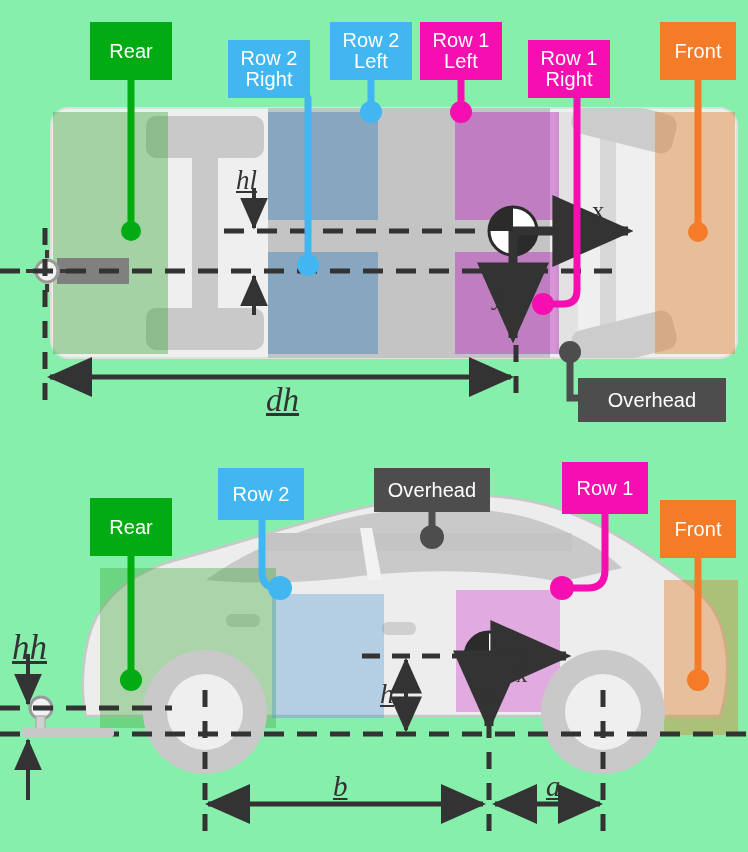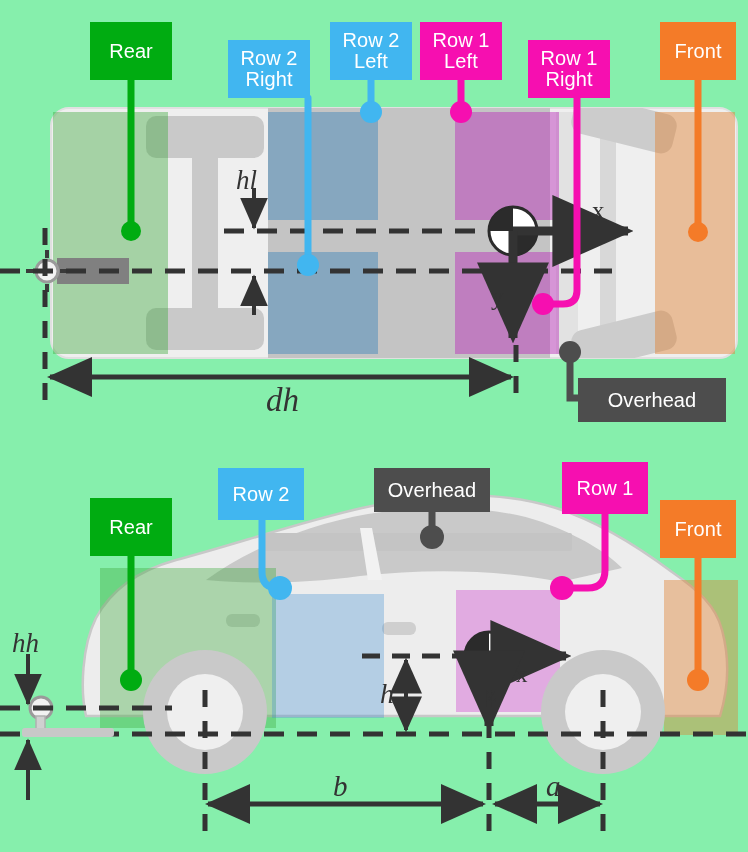--- a/index.html
+++ b/index.html
@@ -3,21 +3,21 @@
 <meta charset="utf-8">
 <style>
   html,body{margin:0;padding:0;background:#ffffff;}
   body{width:748px;height:852px;font-family:"Liberation Sans",sans-serif;overflow:hidden;}
   #stage{position:relative;width:748px;height:852px;background:#86efac;padding-left:37px;}
   svg.layer{position:absolute;left:0;top:0;width:748px;height:852px;}
   .lbl{position:absolute;box-sizing:border-box;display:flex;align-items:center;justify-content:center;
        color:#ffffff;font-family:"Liberation Sans",sans-serif;font-size:20px;line-height:1.05;
        text-align:center;letter-spacing:0.1px;}
   .lbl span{display:block;}
-  .mathlbl{position:absolute;font-family:"Liberation Serif",serif;font-style:italic;color:#333333;}
+  .mathlbl{position:absolute;font-family:"Liberation Serif",serif;font-style:italic;color:#333333;text-decoration:underline;}
   .axlbl{position:absolute;font-family:"Liberation Serif",serif;color:#333333;font-style:normal;}
 </style>
 </head>
 <body>
 
 <div id="stage">
 
   <svg class="layer" viewBox="0 0 748 852">
     <defs>
       <marker id="arrHead" markerWidth="9" markerHeight="8" refX="8.4" refY="4" orient="auto">
@@ -240,20 +240,20 @@
   </div>
 
   <div class="lbl" style="left:562px;top:462px;width:86px;height:52px;background:#f60fb0;">
     <span>Row 1</span>
   </div>
 
   <div class="lbl" style="left:660px;top:500px;width:76px;height:58px;background:#f47b28;">
     <span>Front</span>
   </div>
 
-  <div class="mathlbl" style="left:12px;top:628px;font-size:27px;">hh</div>
+  <div class="mathlbl" style="left:12px;top:628px;font-size:35px;">hh</div>
   <div class="mathlbl" style="left:380px;top:678px;font-size:28px;">h</div>
   <div class="mathlbl" style="left:333px;top:770px;font-size:29px;">b</div>
   <div class="mathlbl" style="left:546px;top:770px;font-size:29px;">a</div>
   <div class="axlbl" style="left:516px;top:662px;font-size:23px;">x</div>
   <div class="axlbl" style="left:486px;top:682px;font-size:23px;">z</div>
 
 </div>
 
 </body></html>

